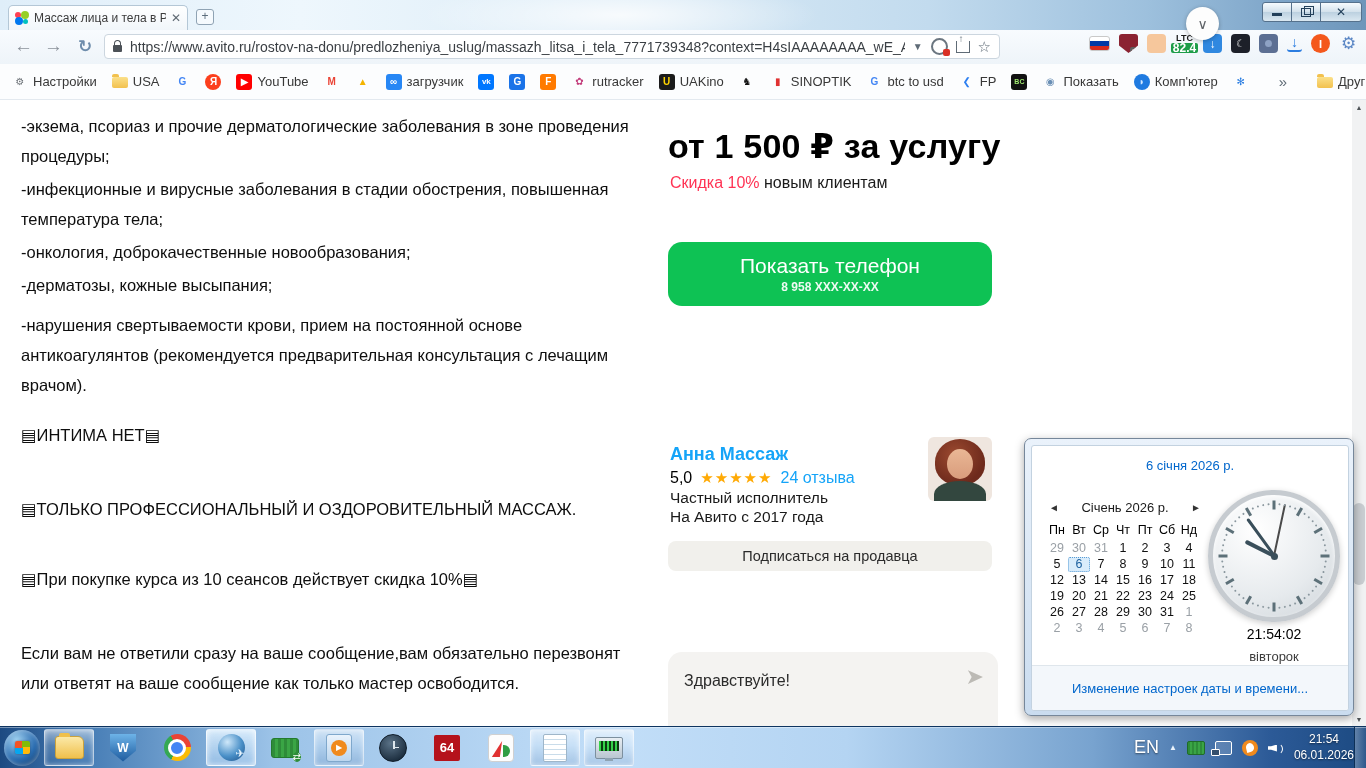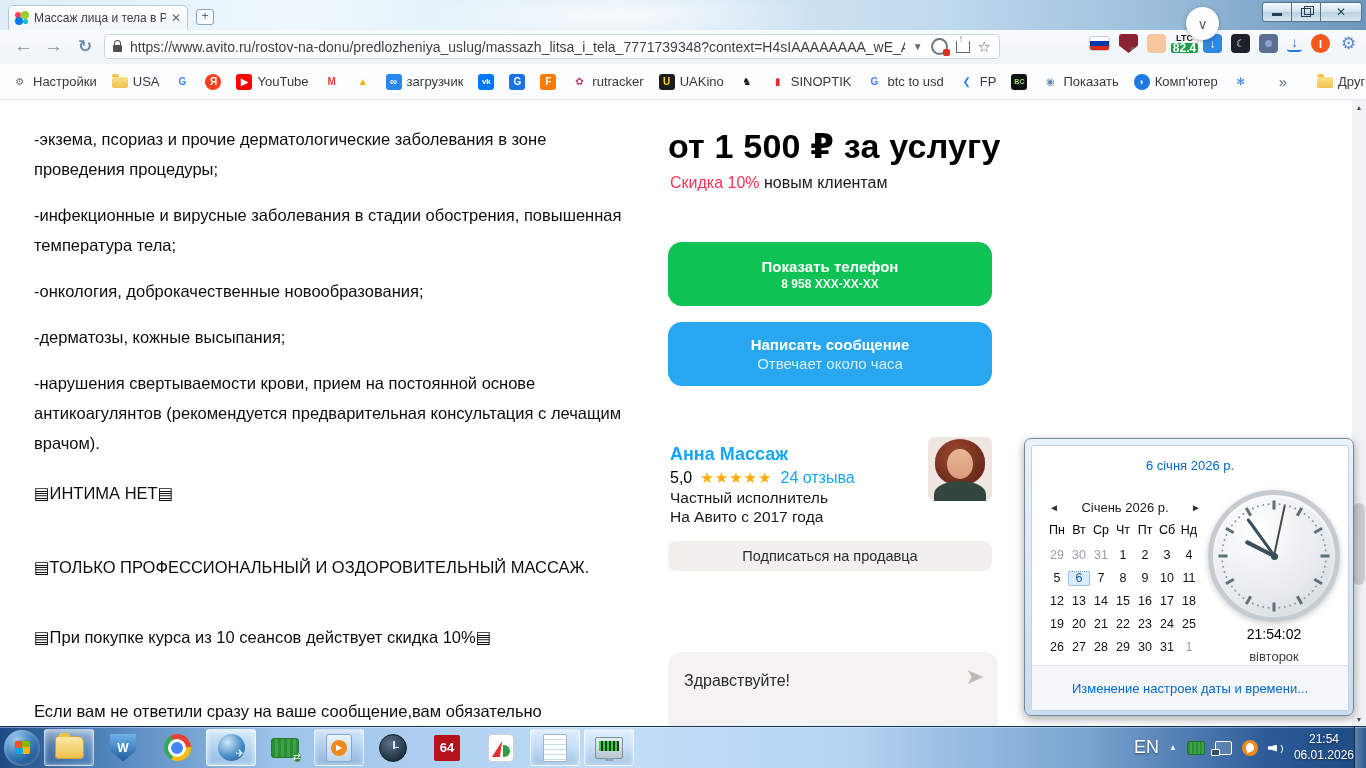--- a/index.html
+++ b/index.html
@@ -83,29 +83,29 @@
     font-size:10px;font-weight:bold;flex:0 0 auto}
   .bm-folder{width:16px;height:11px;background:linear-gradient(#fbe08a,#f2c14e);border-radius:2px;position:relative;margin-top:2px}
   .bm-folder::before{content:"";position:absolute;left:0;top:-3px;width:7px;height:3px;background:#f2c14e;border-radius:2px 2px 0 0}
   .bm-spacer{flex:1}
   .bm-overflow{color:#5f6b76;font-size:15px}
   .bm-divider{width:1px;height:18px;background:#ccd3da}
 
   
   .page{position:absolute;left:0;top:100px;right:0;bottom:41px;background:#fff;overflow:hidden}
   .content{position:absolute;left:18px;top:8px;width:622px;font-size:16.5px;line-height:30px;color:#0e0e0e}
-  .content p{margin:16px}
+  .content p{margin:3px}
   .mt10{margin-top:10px!important}.mt20{margin-top:20px!important}
   .mt40{margin-top:40px!important}.mt44{margin-top:44px!important}
 
   .price{position:absolute;left:668px;top:26px;font-size:34px;font-weight:700;color:#000;letter-spacing:.2px}
   .discount{position:absolute;left:670px;top:74px;font-size:16px;color:#1a1a1a}
   .btn{position:absolute;left:668px;width:324px;height:64px;border-radius:14px;color:#fff;
     display:flex;flex-direction:column;align-items:center;justify-content:center;gap:2px;cursor:default}
-  .btn .b-main{font-size:15px;font-weight:700}
+  .btn .b-main{font-size:21px;font-weight:400}
   .btn .b-sub{font-size:12px;font-weight:600;opacity:.93}
   .btn-green{top:142px}
   .btn-blue{top:222px}
   .btn-blue .b-sub{opacity:.8;font-weight:400;font-size:15px}
 
   .seller-name{position:absolute;left:670px;top:344px;font-size:18px;font-weight:700}
   .rating-row{position:absolute;left:670px;top:369px;font-size:16px;display:flex;gap:8px;align-items:center}
   .stars{letter-spacing:1px;font-size:15px}
   .seller-type{position:absolute;left:670px;top:389px;font-size:15.5px;color:#1a1a1a}
   .seller-since{position:absolute;left:670px;top:408px;font-size:15.5px;color:#1a1a1a}
@@ -134,21 +134,21 @@
   .cw{position:absolute;left:1024px;top:438px;width:330px;height:278px;z-index:20;box-sizing:border-box;
     border:1px solid #76879a;border-radius:7px;padding:6px;
     background:linear-gradient(#eaf2fb,#cadcef);box-shadow:0 3px 10px rgba(0,0,0,.35)}
   .cw-inner{position:relative;width:100%;height:100%;background:#fff;border:1px solid #c3d2e0;
     border-radius:3px;overflow:hidden}
   .cw-title{position:absolute;left:0;top:12px;width:100%;text-align:center;font-size:13px}
   .cal{position:absolute;left:14px;top:54px;width:158px}
   .cal-nav{display:flex;align-items:center;font-size:13px;color:#1a1a1a;margin-bottom:8px}
   .cal-arrow{color:#333;font-size:10px;width:16px;text-align:center}
   .cal-month{flex:1;text-align:center}
-  .cal-grid{display:grid;grid-template-columns:repeat(7,22px);row-gap:8px}
+  .cal-grid{display:grid;grid-template-columns:repeat(7,22px);row-gap:1px}
   .cal-grid span{font-size:12.5px;height:15px;line-height:15px;text-align:center;color:#111}
   .cal-grid .hdr{font-weight:400;color:#000;margin-bottom:2px}
   .cal-grid .muted{color:#9aa0a6}
   .cal-grid .sel{background:#d9ecfb;border:1px dotted #569bd5;border-radius:2px;box-sizing:border-box;line-height:13px;color:#1a5f9e}
   .clock{position:absolute;left:176px;top:44px;width:122px;height:122px;border-radius:50%;
     border:5px solid #c6cbd0;box-sizing:content-box;
     background:radial-gradient(circle at 35% 28%,#ffffff,#e6eaed 60%,#ccd2d7);
     box-shadow:inset 0 2px 4px rgba(255,255,255,.9),0 2px 6px rgba(0,0,0,.2)}
   .tick{position:absolute;left:50%;top:50%;width:3px;height:9px;background:#5c7078;transform-origin:center}
   .dot{position:absolute;left:50%;top:50%;width:2px;height:2px;background:#8a979e;border-radius:50%;transform-origin:center}
@@ -391,24 +391,20 @@
       </div>
 
     <div class="price">от 1 500 ₽ за услугу</div>
     <div class="discount">
       <span class="red">Скидка 10%</span><span> новым клиентам</span>
     </div>
 
     <div class="btn btn-green" style="background:#0ec254">
       <span class="b-main">Показать телефон</span>
       <span class="b-sub">8 958 XXX-XX-XX</span>
-    </div>
-    <div class="btn btn-blue" style="background:#28a7f0">
-      <span class="b-main">Написать сообщение</span>
-      <span class="b-sub">Отвечает около часа</span>
     </div>
 
     <div class="seller-name blue-link">Анна Массаж</div>
     <div class="rating-row">
       <span>5,0</span>
       <span class="stars star-c">★★★★★</span>
       <span class="blue-link">24 отзыва</span>
     </div>
     <div class="seller-type">Частный исполнитель</div>
     <div class="seller-since">На Авито с 2017 года</div>

